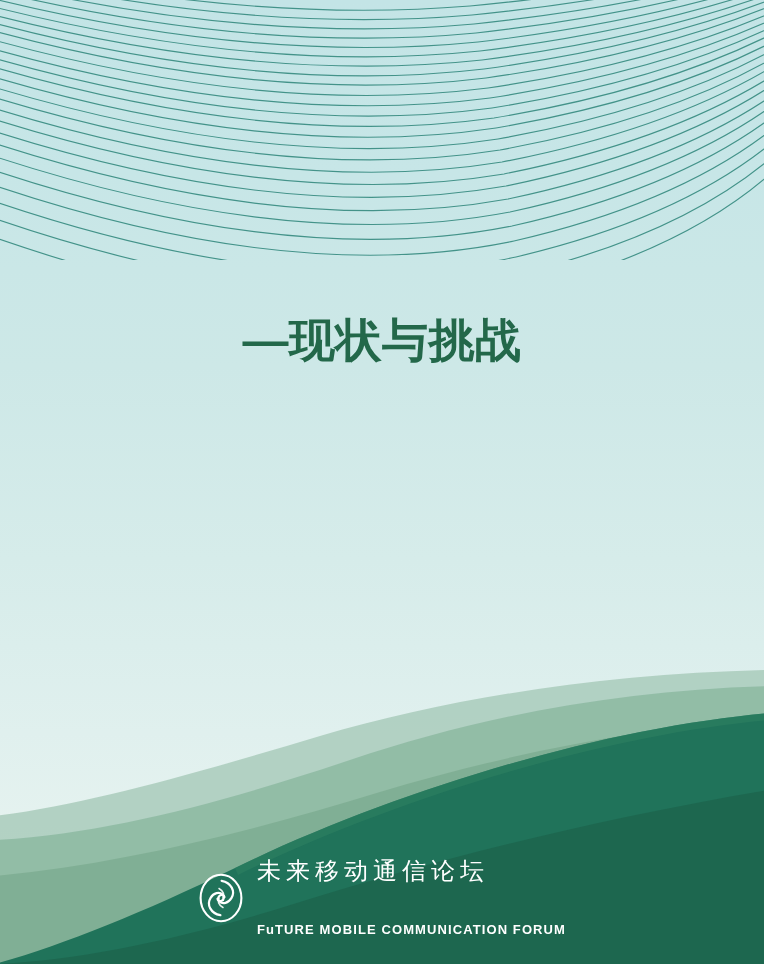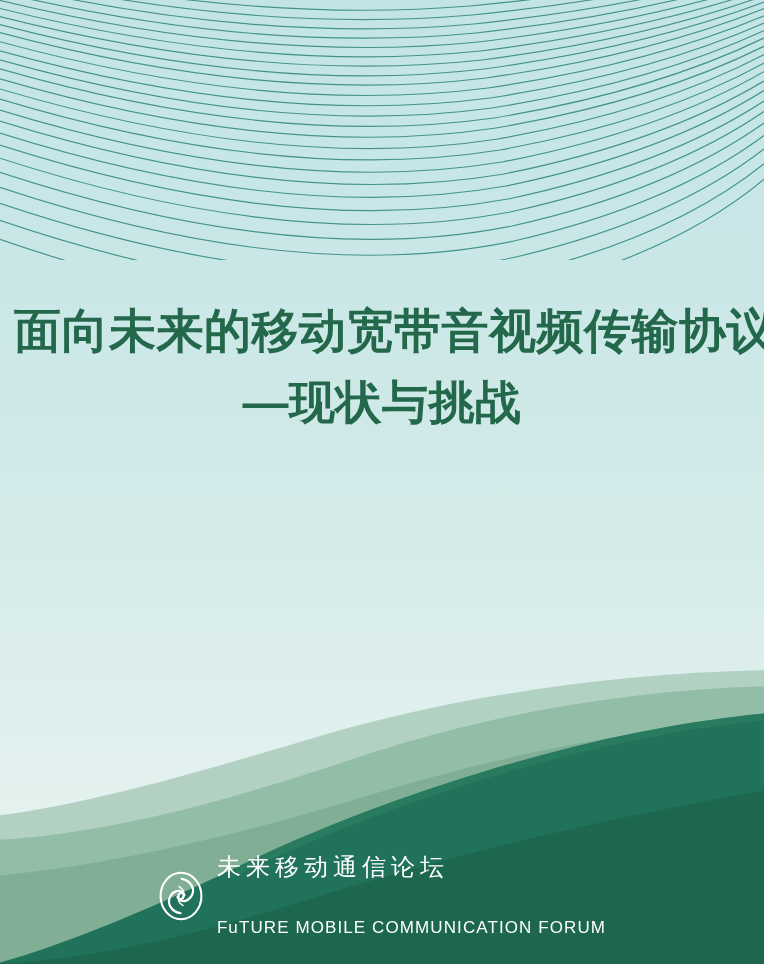--- a/index.html
+++ b/index.html
@@ -98,22 +98,22 @@
     color: #ffffff;
     font-size: 24px;
     letter-spacing: 5px;
     font-family: "Liberation Serif", "DejaVu Serif", serif;
     font-weight: normal;
     white-space: nowrap;
     margin-bottom: 3px;
   }
   .logo-en {
     color: #ffffff;
-    font-size: 17px;
-    font-weight: normal;
+    font-size: 13px;
+    font-weight: bold;
     letter-spacing: 1.1px;
     white-space: nowrap;
     font-family: "Liberation Sans", "DejaVu Sans", sans-serif;
   }
 </style>
 </head>
 <body>
 
 <div id="cover">
 
@@ -144,21 +144,20 @@
       <path d="M -10,155 Q 290,254 510,212 Q 680,175 780,100"></path>
       <path d="M -10,169 Q 292,270 512,226 Q 682,188 780,111"></path>
       <path d="M -10,184 Q 294,287 514,241 Q 684,202 780,123"></path>
       <path d="M -10,200 Q 296,305 516,257 Q 686,217 780,136"></path>
       <path d="M -10,217 Q 298,324 518,274 Q 688,233 780,150"></path>
       <path d="M -10,236 Q 300,345 520,292 Q 690,250 780,165"></path>
     </g>
   </svg>
 
   <div class="title-block">
-    <div class="title-line line1">面向未来的移动宽带音视频传输协议</div>
     <div class="title-line line2">—现状与挑战</div>
   </div>
 
   <svg class="hills" viewBox="0 0 764 300" preserveAspectRatio="none">
 
     <path d="M -5,300 L -5,152 C 90,140 200,108 320,72 C 450,34 600,10 769,6 L 769,300 Z" fill="#a9cbbb" opacity="0.85"></path>
 
     <path d="M -5,300 L -5,176 C 110,170 230,136 350,96 C 480,52 620,26 769,22 L 769,300 Z" fill="#8fbba4" opacity="0.92"></path>
 
     <path d="M -5,300 L -5,212 C 120,200 250,168 380,128 C 500,92 640,62 769,56 L 769,300 Z" fill="#7fae93" opacity="0.95"></path>

